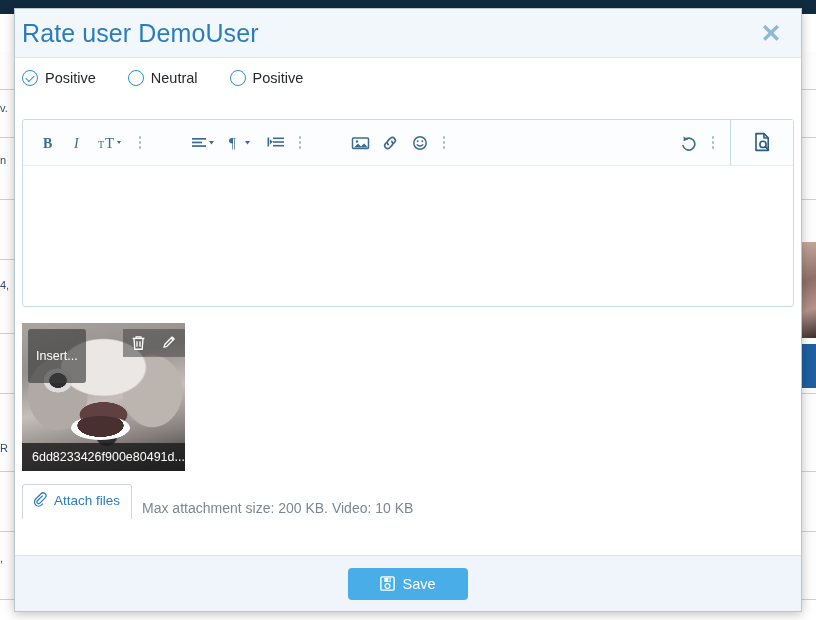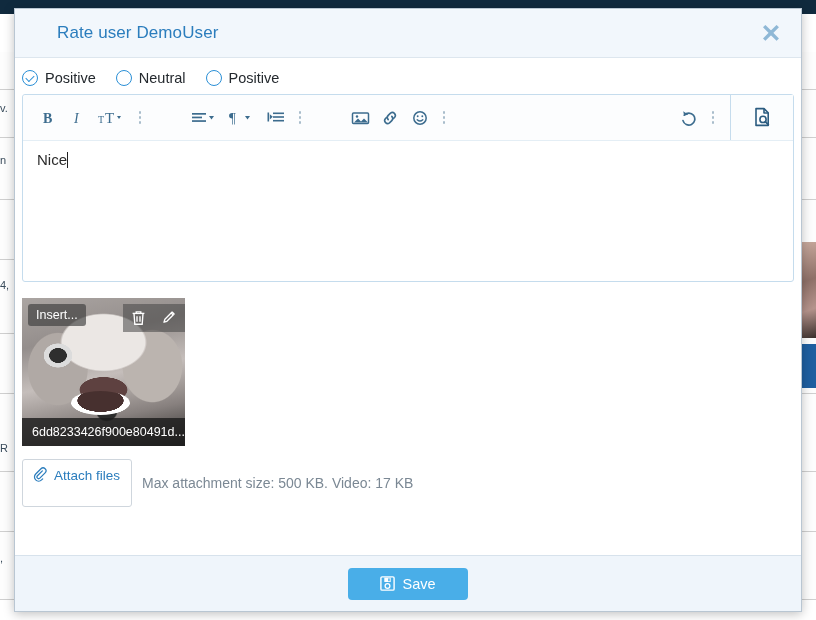--- a/index.html
+++ b/index.html
@@ -87,26 +87,25 @@
     height: 49px;
     flex: 0 0 49px;
     background: #f2f7fc;
     border-bottom: 1px solid #dde6ee;
     display: flex;
     align-items: center;
     padding: 0 16px 0 7px;
     box-sizing: border-box;
   }
   #dialog-title {
-    font-size: 17px;
+    font-size: 25px;
     color: #2b7dbd;
     font-weight: normal;
     letter-spacing: 0.1px;
     flex: 1 1 auto;
-    margin-left: 35px;
   }
   #close-btn {
     width: 28px;
     height: 28px;
     display: flex;
     align-items: center;
     justify-content: center;
     cursor: pointer;
     color: #8fb8d6;
     font-size: 25px;
@@ -126,22 +125,22 @@
 
   #rate-type-label {
     font-size: 14.5px;
     color: #24292e;
     margin: 1px 0 9px 1px;
   }
 
   #rate-options {
     display: flex;
     align-items: center;
-    gap: 4px;
-    margin-bottom: 8px;
+    gap: 16px;
+    margin-bottom: 33px;
   }
   .radio-opt {
     display: flex;
     align-items: center;
     cursor: pointer;
     margin-right: 16px;
   }
   .radio-mark {
     width: 16px;
     height: 16px;
@@ -310,21 +309,21 @@
     background: radial-gradient(ellipse at 50% 40%, #5e2a28 0 55%, #ffffff 56% 72%, rgba(255,255,255,0) 74%);
     border-radius: 50%;
   }
   #thumb-insert {
     position: absolute;
     left: 6px;
     top: 6px;
     background: rgba(60,60,60,0.66);
     color: #fff;
     font-size: 12.5px;
-    padding: 4px 8px;
+    padding: 20px 8px;
     border-radius: 3px;
     cursor: pointer;
     z-index: 3;
   }
   #thumb-actions {
     position: absolute;
     right: 0px;
     top: 6px;
     display: flex;
     gap: 0px;
@@ -582,23 +581,20 @@
             <svg width="23" height="23" viewBox="0 0 23 23">
               <path d="M5 2.6 h8 l4.2 4.2 v12.6 h-12.2 z" fill="none" stroke="#2b5c80" stroke-width="1.6" stroke-linejoin="round"></path>
               <path d="M13 2.6 v4.4 h4.2" fill="none" stroke="#2b5c80" stroke-width="1.6" stroke-linejoin="round"></path>
               <circle cx="12" cy="13.4" r="3.1" fill="#ffffff" stroke="#2b5c80" stroke-width="1.6"></circle>
               <path d="M14.3 15.7 l3 3" stroke="#2b5c80" stroke-width="1.9" stroke-linecap="round"></path>
             </svg>
           </div>
         </div>
       </div>
 
-      <div id="editor-content">
-        <span id="editor-text">Nice</span><span id="caret"></span>
-      </div>
     </div>
 
     <div id="attachments">
       <div id="thumb">
         <div class="thumb-art"></div>
         <div id="thumb-insert">Insert...</div>
         <div id="thumb-actions">
           <div class="thumb-act">
             <svg width="15" height="16" viewBox="0 0 15 16">
               <g fill="none" stroke="#ffffff" stroke-width="1.35">
@@ -624,21 +620,21 @@
 
     <div id="attach-row">
       <div id="attach-files-btn">
         <span>
           <svg width="16" height="16" viewBox="0 0 16 16" style="display:block">
             <path d="M11.2 4.2 l-5.6 5.6 a1.9 1.9 0 0 0 2.7 2.7 l6-6 a3.3 3.3 0 0 0-4.7-4.7 l-6 6 a4.7 4.7 0 0 0 6.7 6.7 l1.2-1.2" fill="none" stroke="#2b7dbd" stroke-width="1.4" stroke-linecap="round" transform="scale(0.88) translate(0.6,0.2)"></path>
           </svg>
         </span>
         <span>Attach files</span>
       </div>
-      <div id="attach-hint">Max attachment size: 500 KB. Video: 17 KB</div>
+      <div id="attach-hint">Max attachment size: 200 KB. Video: 10 KB</div>
     </div>
 
   </div>
 
   <div id="modal-footer">
     <button id="save-btn">
       <span>
         <svg width="15" height="15" viewBox="0 0 15 15" style="display:block">
           <rect x="0.9" y="0.9" width="13.2" height="13.2" rx="1.2" fill="none" stroke="#ffffff" stroke-width="1.4"></rect>
           <rect x="4.3" y="1.6" width="6.4" height="4.4" fill="#ffffff"></rect>

